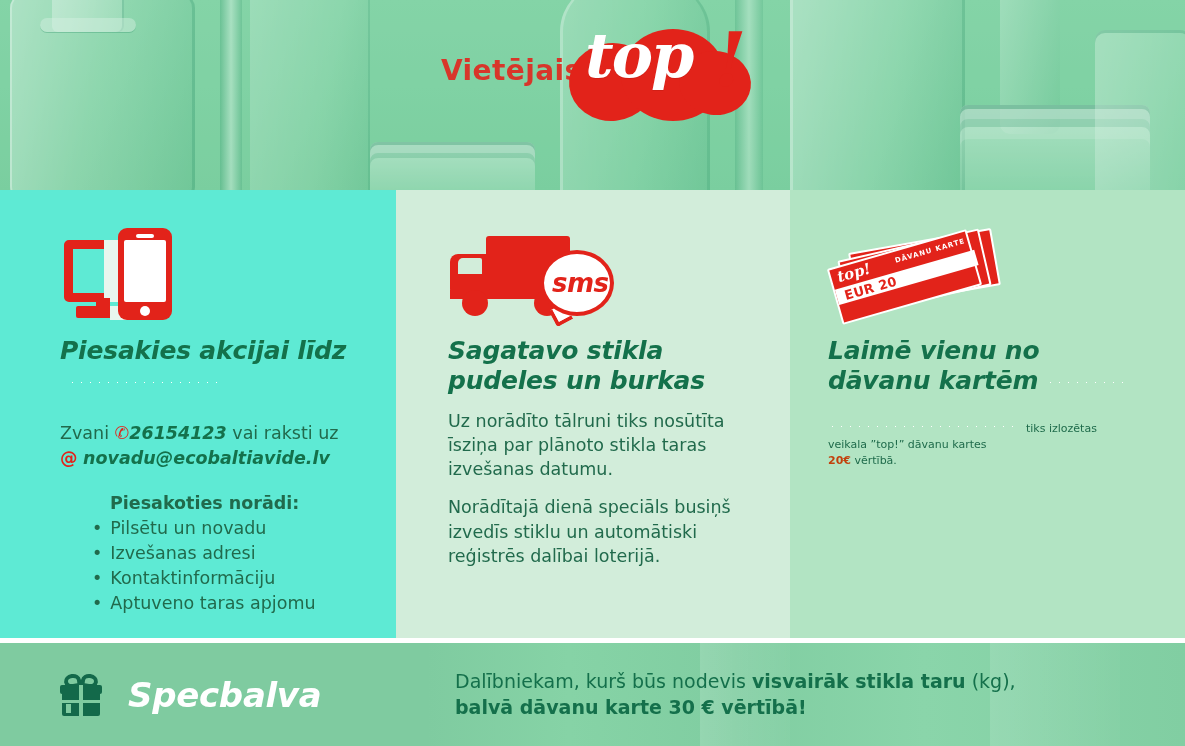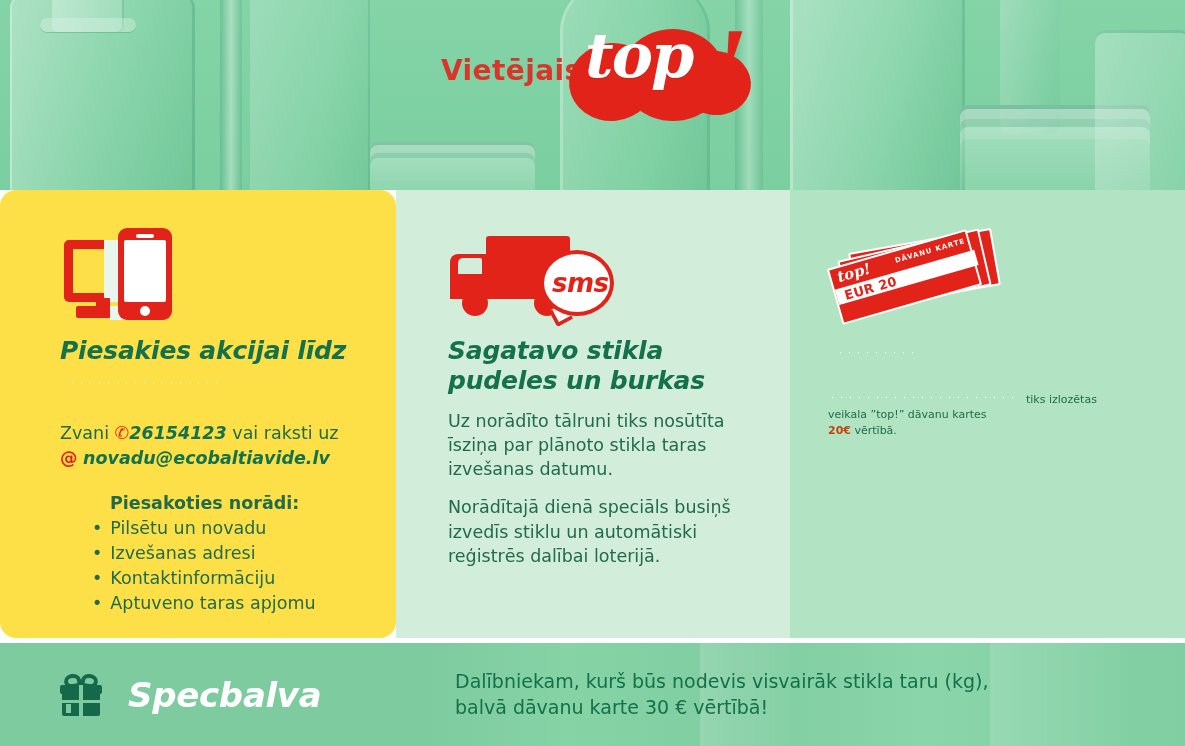--- a/index.html
+++ b/index.html
@@ -85,21 +85,21 @@
   }
   .topbang{
     position:absolute;left:153px;top:-2px;
     font-family:"DejaVu Serif","Liberation Serif",serif;
     font-style:italic;font-weight:bold;font-size:74px;color:#e2231a;line-height:1;
   }
 
   
   .cols{position:absolute;left:0;top:190px;width:1185px;height:448px;display:flex;}
   .col{position:relative;height:448px;box-sizing:border-box;}
-  .col-1{width:396px;background:#fde047;padding:38px 40px 0 60px;border-radius:16px;}
+  .col-1{width:396px;background:#5eead4;padding:38px 40px 0 60px;}
   .col-2{width:394px;background:#d2edda;padding:38px 36px 0 52px;}
   .col-3{width:395px;background:#b2e4c3;padding:38px 36px 0 38px;}
 
   .icon-wrap{height:108px;position:relative;}
 
   
   .ic-monitor{position:absolute;left:4px;top:12px;width:74px;height:62px;
       border:9px solid #e2231a;border-radius:5px;box-sizing:border-box;background:transparent;}
   .ic-monitor-notch{position:absolute;left:44px;top:12px;width:38px;height:62px;background:#e8f6ee;}
   .ic-stand{position:absolute;left:36px;top:70px;width:14px;height:20px;background:#e2231a;}
@@ -178,21 +178,21 @@
   .g-lid{position:absolute;left:0px;top:11px;width:42px;height:9px;background:#13694a;border-radius:2px;}
   .g-gapv{position:absolute;left:19px;top:11px;width:4px;height:31px;background:#7fcba0;}
   .g-gaph{position:absolute;left:0px;top:26px;width:42px;height:3px;background:#7fcba0;}
   .g-bowl{position:absolute;left:4px;top:0px;width:17px;height:14px;border:4px solid #13694a;
       border-radius:50% 50% 0 50%;box-sizing:border-box;transform:rotate(-8deg);}
   .g-bowr{position:absolute;left:21px;top:0px;width:17px;height:14px;border:4px solid #13694a;
       border-radius:50% 50% 50% 0;box-sizing:border-box;transform:rotate(8deg);}
   .g-tag{position:absolute;left:6px;top:30px;width:5px;height:9px;background:#7fcba0;}
   .spec-label{font-style:italic;font-weight:bold;font-size:34px;color:#ffffff;letter-spacing:-.3px;}
   .spec-text{font-size:19px;line-height:1.34;color:#14704b;padding-left:0px;}
-  .spec-text b{font-weight:normal;}
+  .spec-text b{font-weight:bold;}
 </style>
 </head>
 <body>
 
 <div class="poster">
 
   <div class="hero">
     <div class="hero-photo">
       <div class="wash"></div>
       <div class="bt b1"></div>
@@ -281,21 +281,21 @@
           <div class="card card-3"></div>
           <div class="card card-2"></div>
           <div class="card card-1">
             <div class="stripe"></div>
             <div class="c-top">top!</div>
             <div class="c-dk">DĀVANU KARTE</div>
             <div class="c-eur">EUR 20</div>
           </div>
         </div>
       </div>
-      <h2 class="card-title"><span class="dotline sm"></span></h2>
+      <h2 class="card-title"><span>Laimē vienu no dāvanu kartēm</span><span class="dotline sm"></span></h2>
       <p class="col3-txt">
         <span class="dotline inline-pre"></span><span>tiks izlozētas</span><br>
         <span>veikala ”top!” dāvanu kartes</span><br>
         <b>20€</b>
         <span>vērtībā.</span>
       </p>
     </div>
   </div>
 
   <div class="bottom">

